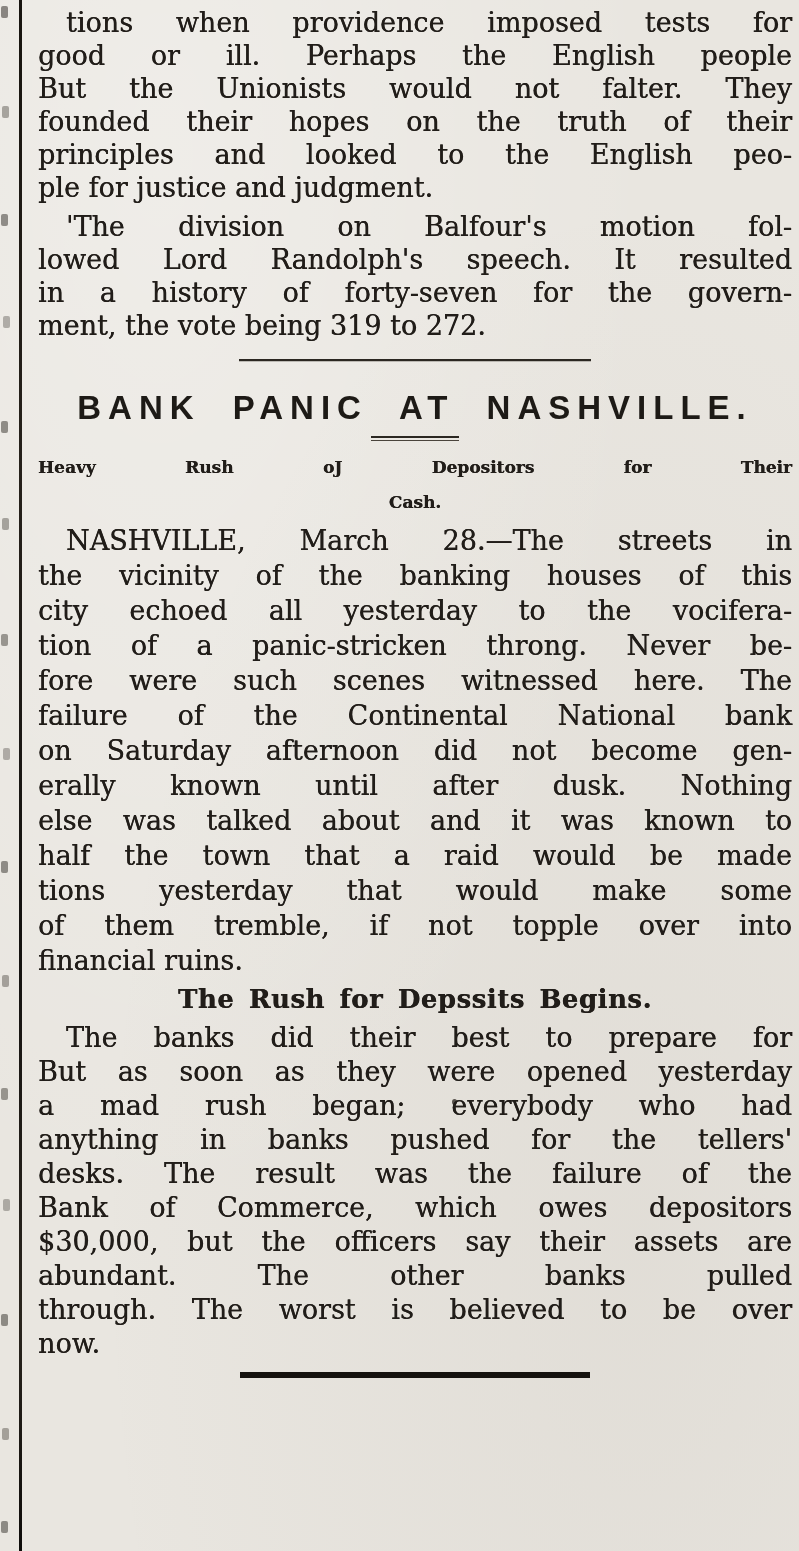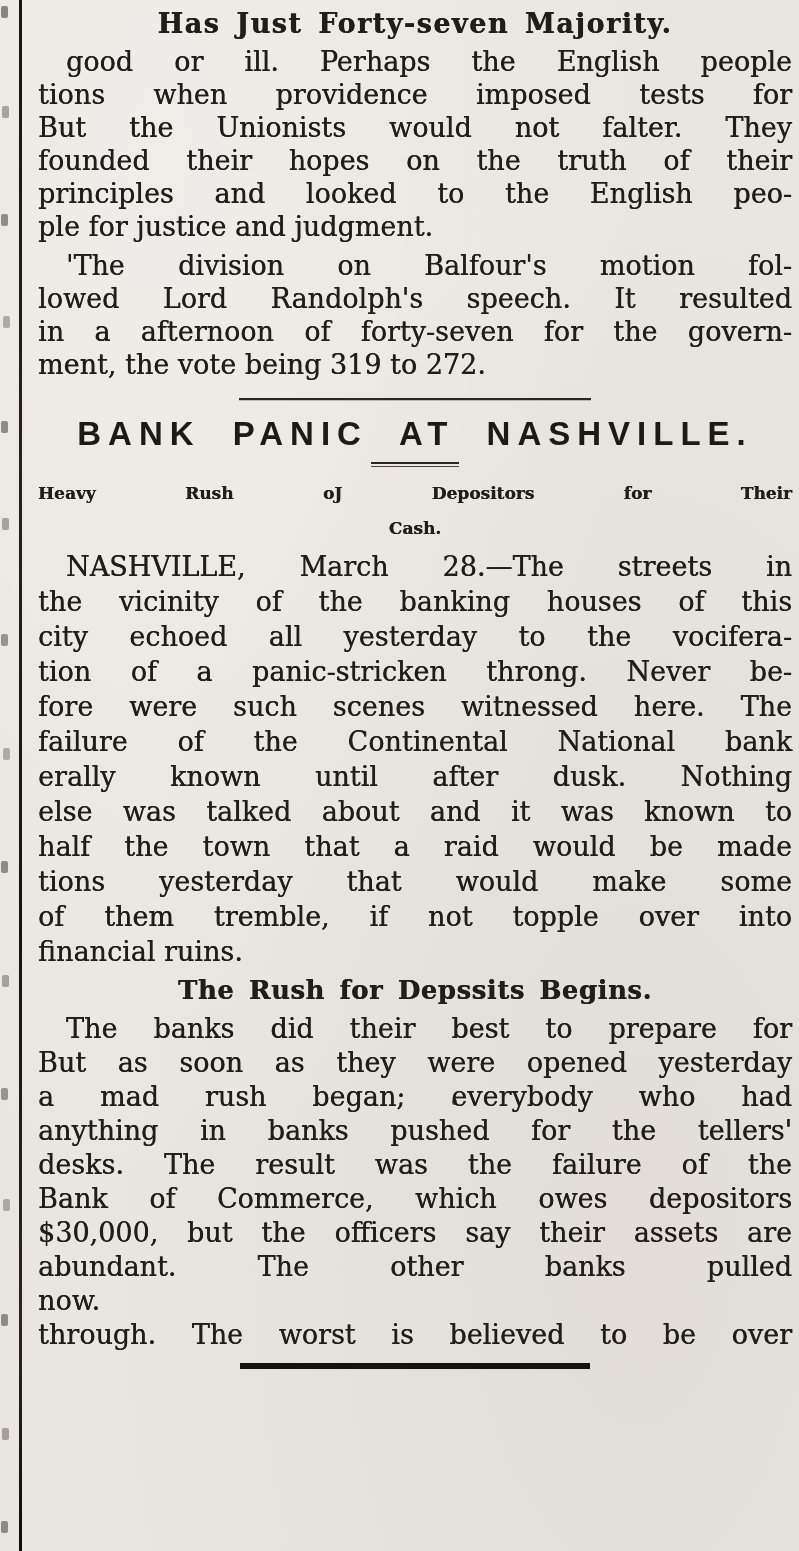--- a/index.html
+++ b/index.html
@@ -68,21 +68,21 @@
   .para .line.last { text-align-last: left; }
   .para-lg .line { line-height: 35px; }
   .para-xl .line { line-height: 34px; }
   .rule-divider {
     margin: 17px auto 0;
     width: 352px; height: 2px;
     background: #2b2721;
     box-shadow: 0 1px 0 rgba(43,39,33,0.25);
   }
   .headline-2 {
-    margin-top: 15px;
+    margin-top: 28px;
     text-align: center;
     font-family: "Liberation Sans", sans-serif;
     font-weight: 700;
     font-size: 33px;
     letter-spacing: 7px;
     word-spacing: 16px;
     color: #1d1a16;
   }
   .rule-short {
     margin: 9px auto 0;
@@ -118,35 +118,34 @@
 <body>
 
 <div class="clipping" style="--ink: #211d19; background-color: rgb(233, 230, 224);">
 
   <div class="edge-marks"></div>
   <div class="column-rule"></div>
   <div class="ink-speck"></div>
 
   <div class="column">
 
-    <div class="headline-1">Has Just Forty-seven Majority.</div>
 
     <div class="para">
+        <div class="line">tions when providence imposed tests for</div>
         <div class="line">good or ill. Perhaps the English people</div>
-        <div class="line">tions when providence imposed tests for</div>
         <div class="line">But the Unionists would not falter. They</div>
         <div class="line">founded their hopes on the truth of their</div>
         <div class="line">principles and looked to the English peo-</div>
         <div class="line last">ple for justice and judgment.</div>
       </div>
 
     <div class="para">
         <div class="line">'The division on Balfour's motion fol-</div>
         <div class="line">lowed Lord Randolph's speech. It resulted</div>
-        <div class="line">in a afternoon of forty-seven for the govern-</div>
+        <div class="line">in a history of forty-seven for the govern-</div>
         <div class="line last">ment, the vote being 319 to 272.</div>
       </div>
 
     <div class="rule-divider"></div>
 
     <div class="headline-2">BANK PANIC AT NASHVILLE.</div>
 
     <div class="rule-short"></div>
 
     <div class="deck">
@@ -154,39 +153,40 @@
       <div class="deck-line2">Cash.</div>
     </div>
 
     <div class="para para-lg">
         <div class="line">NASHVILLE, March 28.—The streets in</div>
         <div class="line">the vicinity of the banking houses of this</div>
         <div class="line">city echoed all yesterday to the vocifera-</div>
         <div class="line">tion of a panic-stricken throng. Never be-</div>
         <div class="line">fore were such scenes witnessed here. The</div>
         <div class="line">failure of the Continental National bank</div>
+        <div class="line">on Saturday afternoon did not become gen-</div>
         <div class="line">erally known until after dusk. Nothing</div>
         <div class="line">else was talked about and it was known to</div>
         <div class="line">half the town that a raid would be made</div>
         <div class="line">tions yesterday that would make some</div>
         <div class="line">of them tremble, if not topple over into</div>
         <div class="line last">financial ruins.</div>
       </div>
 
     <div class="crosshead">The Rush for Depssits Begins.</div>
 
     <div class="para para-xl">
         <div class="line">The banks did their best to prepare for</div>
         <div class="line">But as soon as they were opened yesterday</div>
         <div class="line">a mad rush began; everybody who had</div>
         <div class="line">anything in banks pushed for the tellers'</div>
         <div class="line">desks. The result was the failure of the</div>
         <div class="line">Bank of Commerce, which owes depositors</div>
         <div class="line">$30,000, but the officers say their assets are</div>
         <div class="line">abundant. The other banks pulled</div>
+        <div class="line">through. The worst is believed to be over</div>
         <div class="line last">now.</div>
-        <div class="line">through. The worst is believed to be over</div>
       </div>
 
     <div class="rule-bottom"></div>
 
   </div>
 </div>
 
 </body></html>

